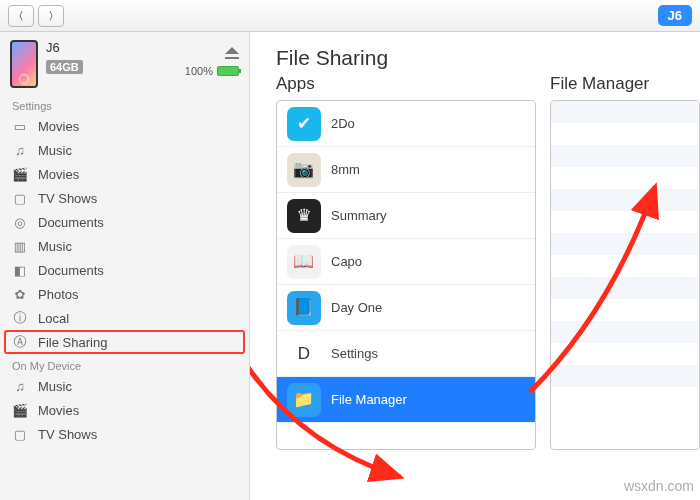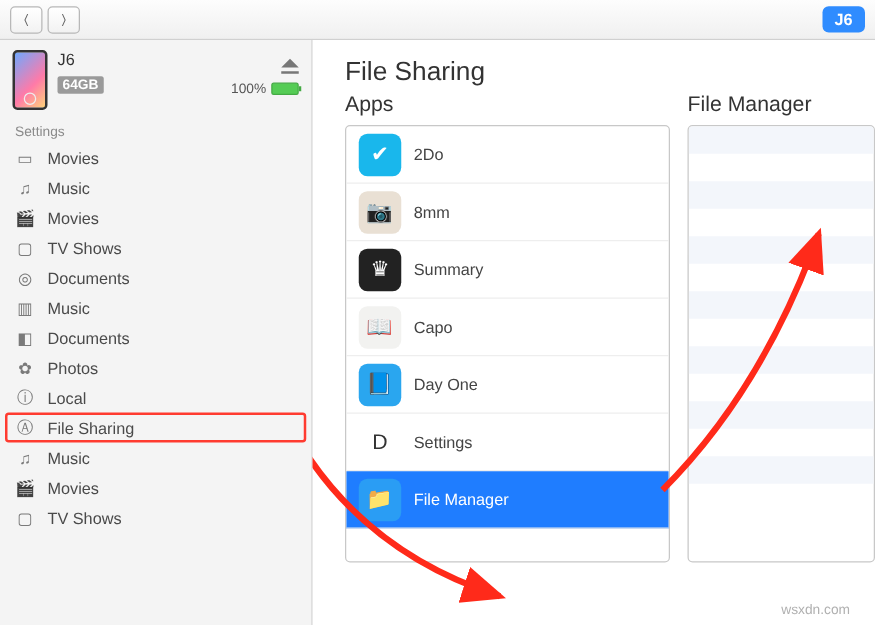--- a/index.html
+++ b/index.html
@@ -43,21 +43,21 @@
 .app-row.sel { background:#1f7dff; color:#fff;}
 .app-icon { width:34px; height:34px; border-radius:7px; display:flex; align-items:center; justify-content:center; font-size:17px; color:#fff; flex-shrink:0;}
 .file-row { display:flex; align-items:center; gap:8px; padding:4px 8px; height:24px;}
 .file-row:nth-child(even){ background:#f3f6fb;}
 .stripes div { height:22px;}
 .stripes div:nth-child(odd){ background:#f3f6fb;}
 .folder-icn { width:16px; height:12px; background:#7fc9ff; border-radius:2px; position:relative;}
 .folder-icn::before { content:""; position:absolute; top:-3px; left:0; width:7px; height:3px; background:#7fc9ff; border-radius:1px 1px 0 0;}
 
 .arrow { position:absolute; pointer-events:none;}
-.watermark { position:absolute; right:20px; bottom:6px; font-size:11px; color:#b0b0b0;}
+.watermark { position:absolute; right:6px; bottom:6px; font-size:14px; color:#b0b0b0;}
 </style>
 </head>
 <body>
 
 <div class="toolbar">
   <div class="navbtn">〈</div>
   <div class="navbtn">〉</div>
   <div class="spacer"></div>
   <div class="j6-badge">J6</div>
 </div>
@@ -117,20 +117,21 @@
       </div>
     <div class="nav-item">
         <span class="icn">ⓘ</span>
         <span>Local</span>
       </div>
     <div class="nav-item hl">
         <span class="icn">Ⓐ</span>
         <span>File Sharing</span>
       </div>
 
+    <div class="sec-head">On My Device</div>
     <div class="nav-item">
         <span class="icn">♫</span>
         <span>Music</span>
       </div>
     <div class="nav-item">
         <span class="icn">🎬</span>
         <span>Movies</span>
       </div>
     <div class="nav-item">
         <span class="icn">▢</span>

